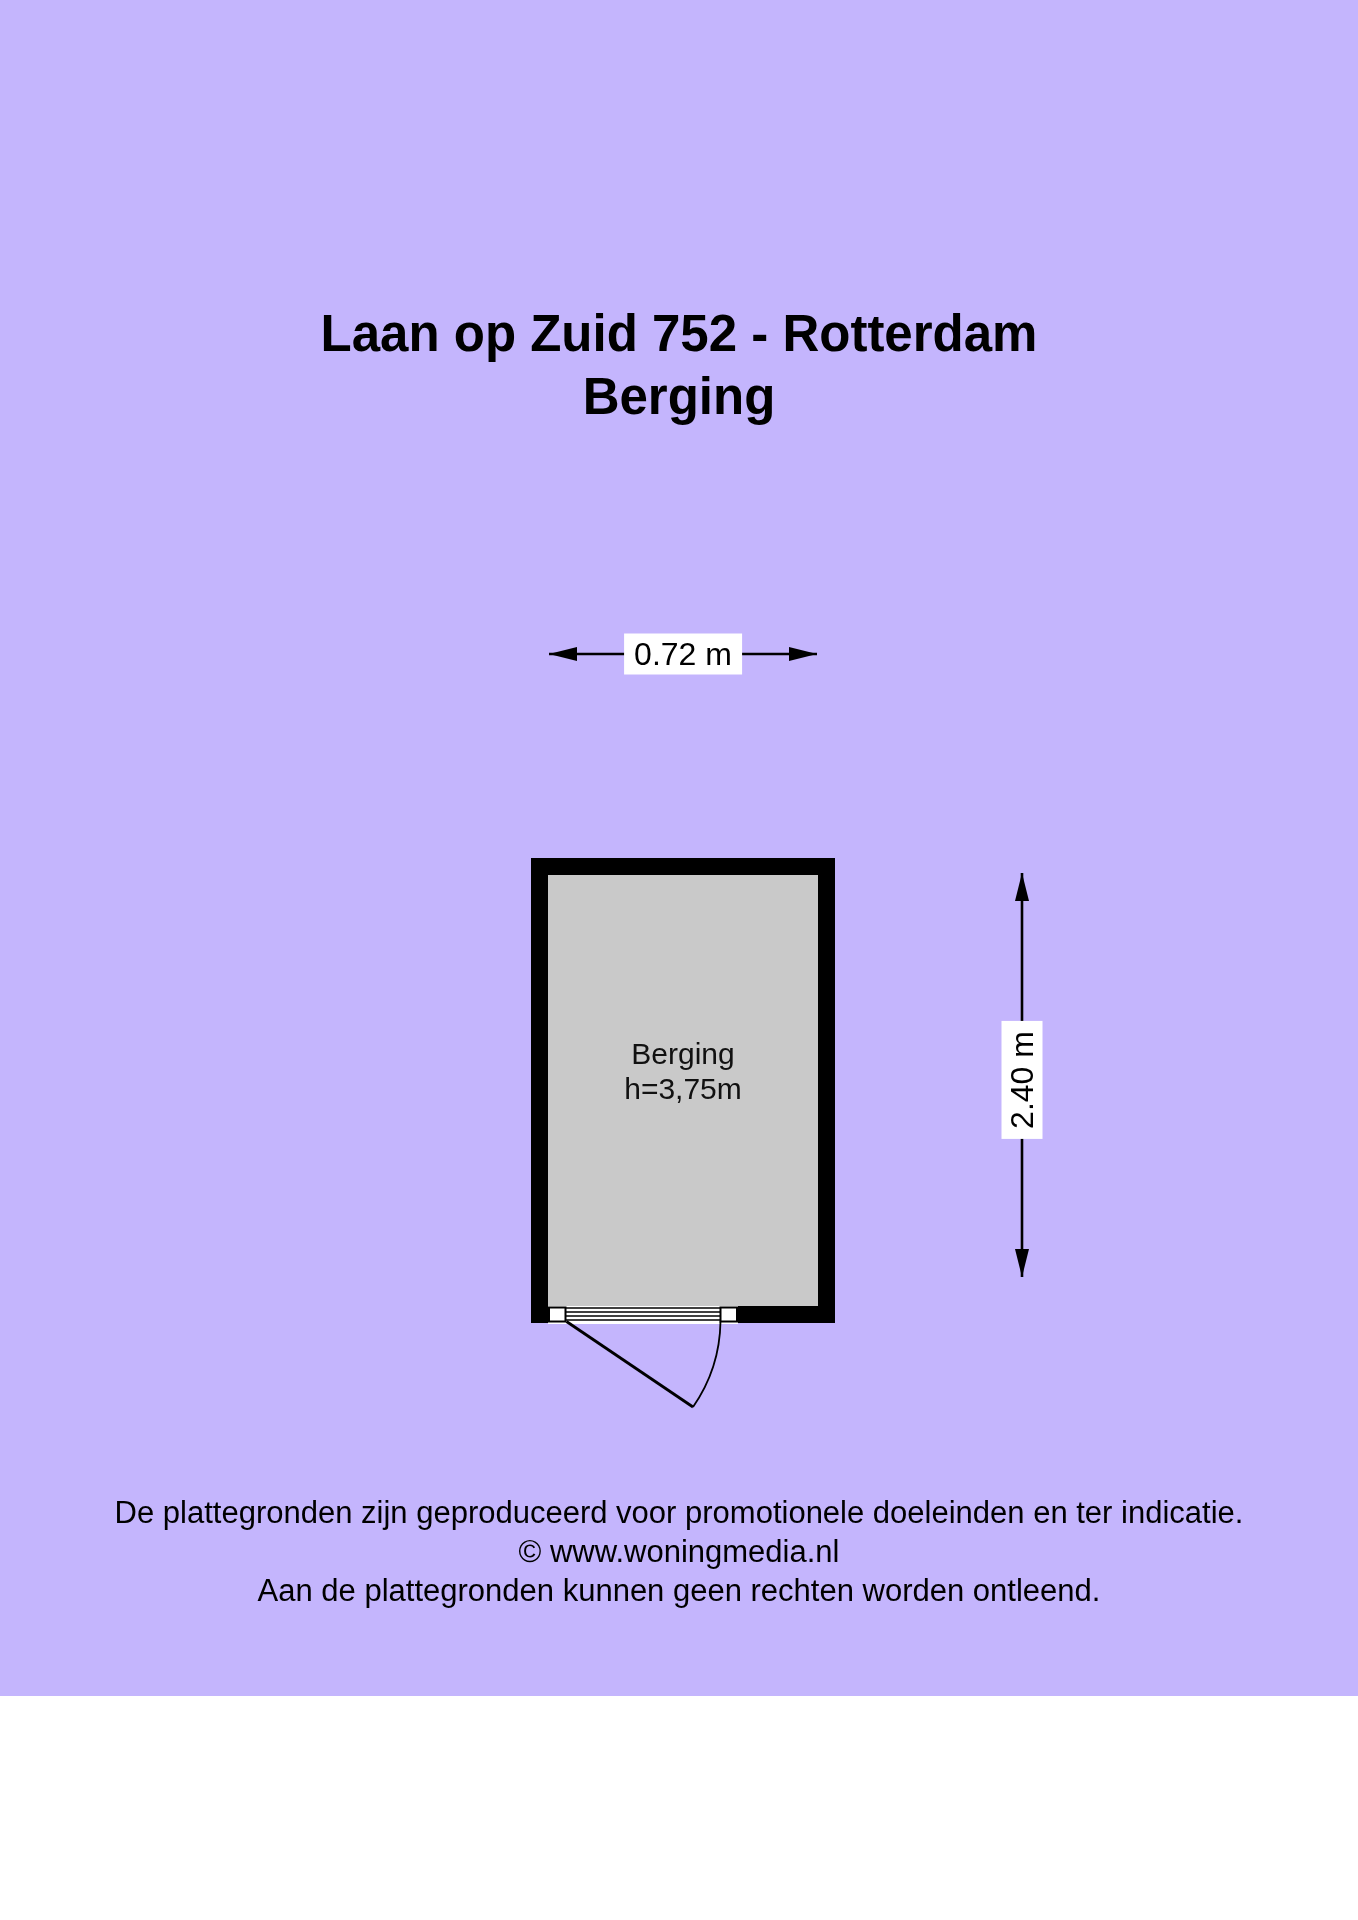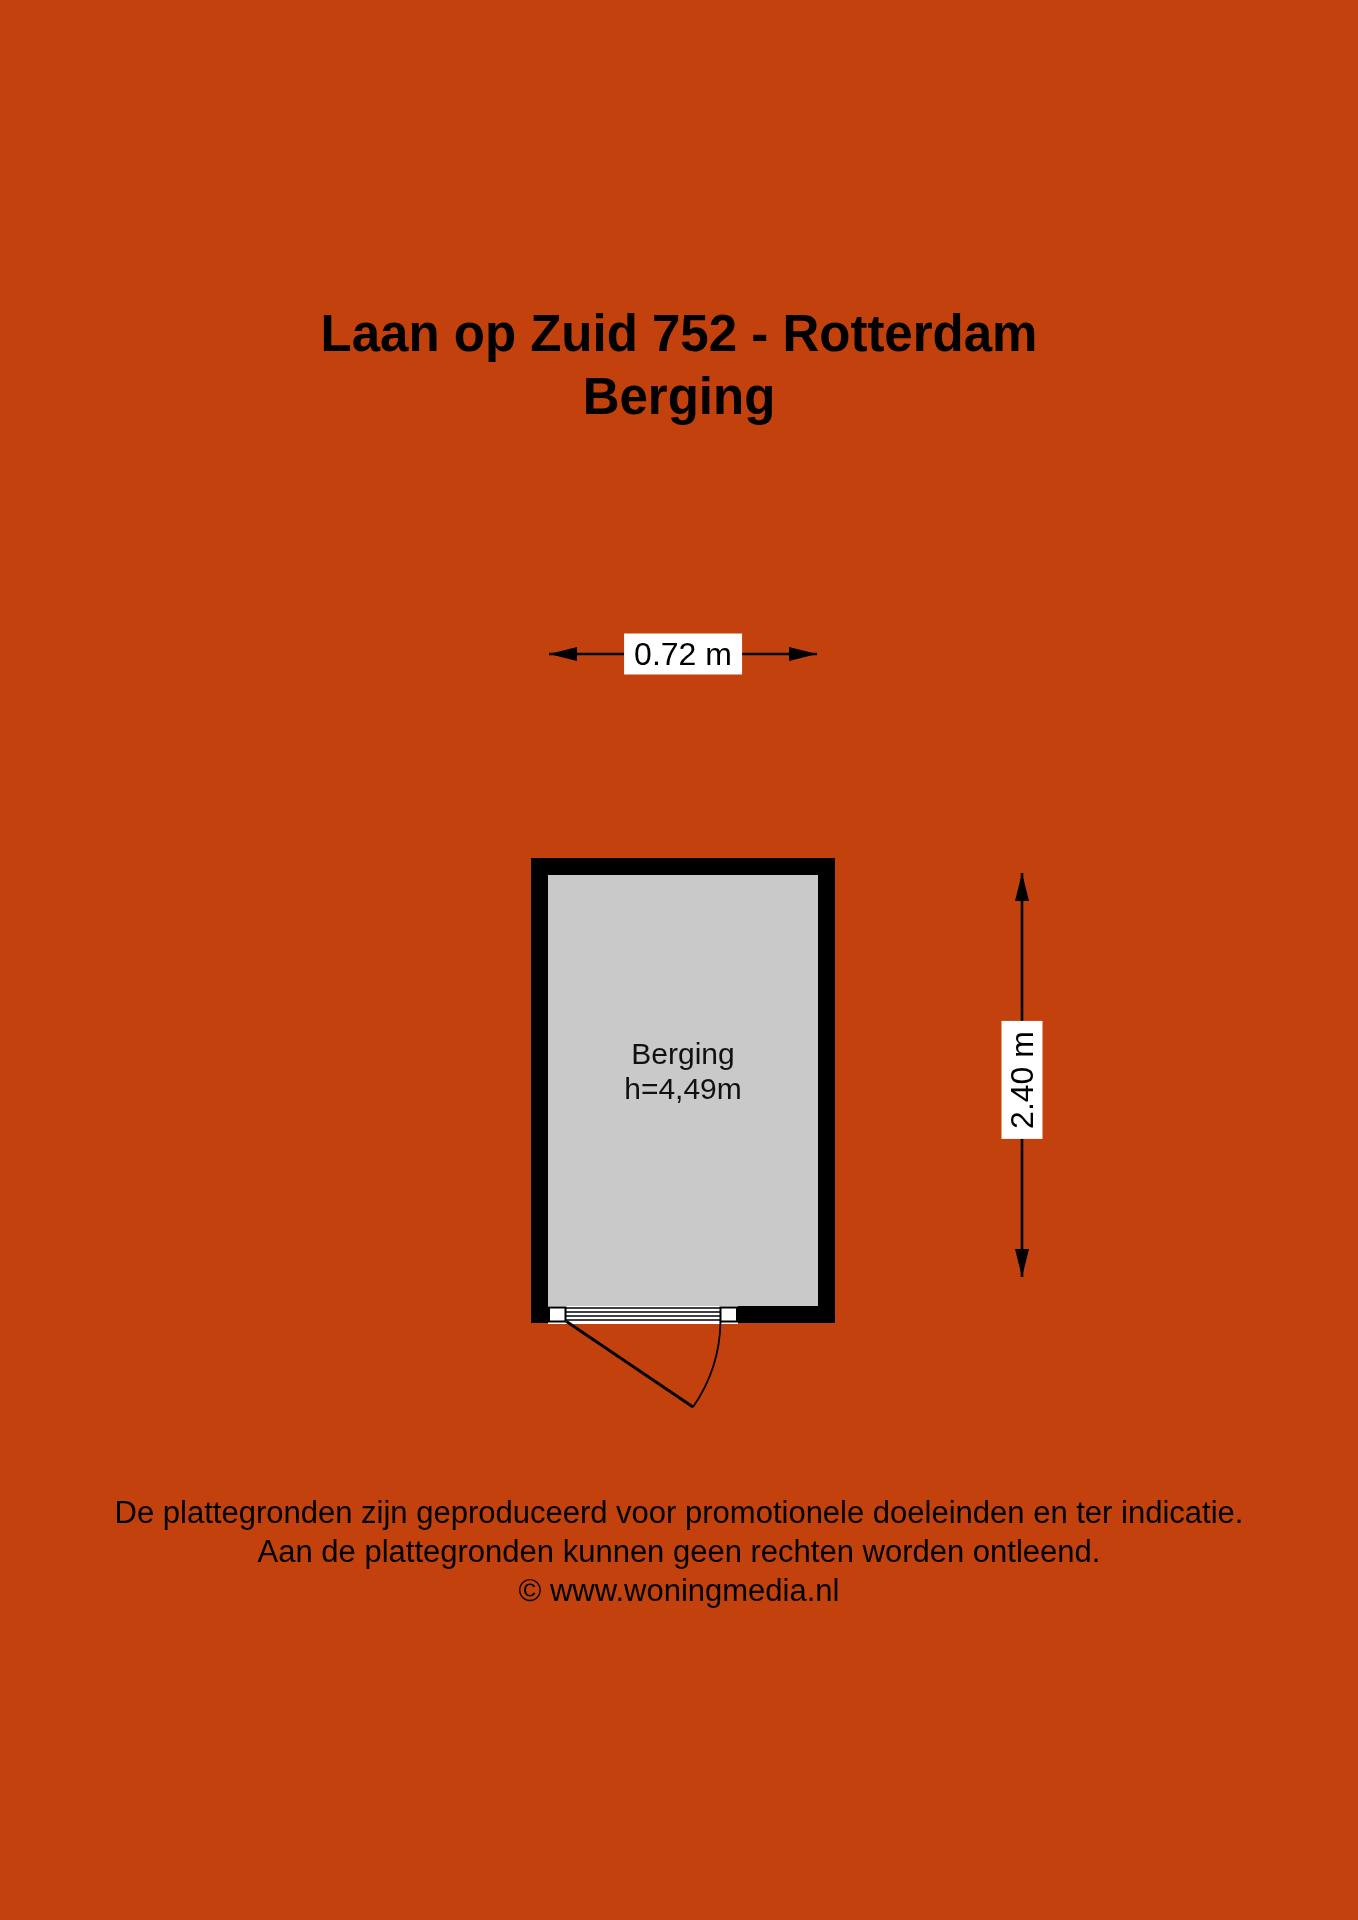--- a/index.html
+++ b/index.html
@@ -3,22 +3,22 @@
 <meta charset="utf-8">
 <style>
   html, body {
     margin: 0;
     padding: 0;
     background: #ffffff;
   }
   .page {
     position: relative;
     width: 1358px;
-    height: 1920px;
-    background: #c2410c;
+    height: 1696px;
+    background: #c4b5fd;
     font-family: "Liberation Sans", "DejaVu Sans", sans-serif;
     color: #000000;
     overflow: hidden;
   }
   .title-block {
     position: absolute;
     top: 302px;
     left: 0;
     width: 100%;
     text-align: center;
@@ -114,22 +114,22 @@
       <polygon points="1022,873 1015,901 1029,901" fill="#000000"></polygon>
       <polygon points="1022,1277 1015,1249 1029,1249" fill="#000000"></polygon>
     </g>
   </svg>
 
   <div class="dim-label horizontal">0.72 m</div>
   <div class="dim-label vertical">2.40 m</div>
 
   <div class="room-label-block">
     <div>Berging</div>
-    <div>h=4,49m</div>
+    <div>h=3,75m</div>
   </div>
 
   <div class="footer-block">
     <div>De plattegronden zijn geproduceerd voor promotionele doeleinden en ter indicatie.</div>
+    <div>© www.woningmedia.nl</div>
     <div>Aan de plattegronden kunnen geen rechten worden ontleend.</div>
-    <div>© www.woningmedia.nl</div>
   </div>
 
 </div>
 
 </body></html>

